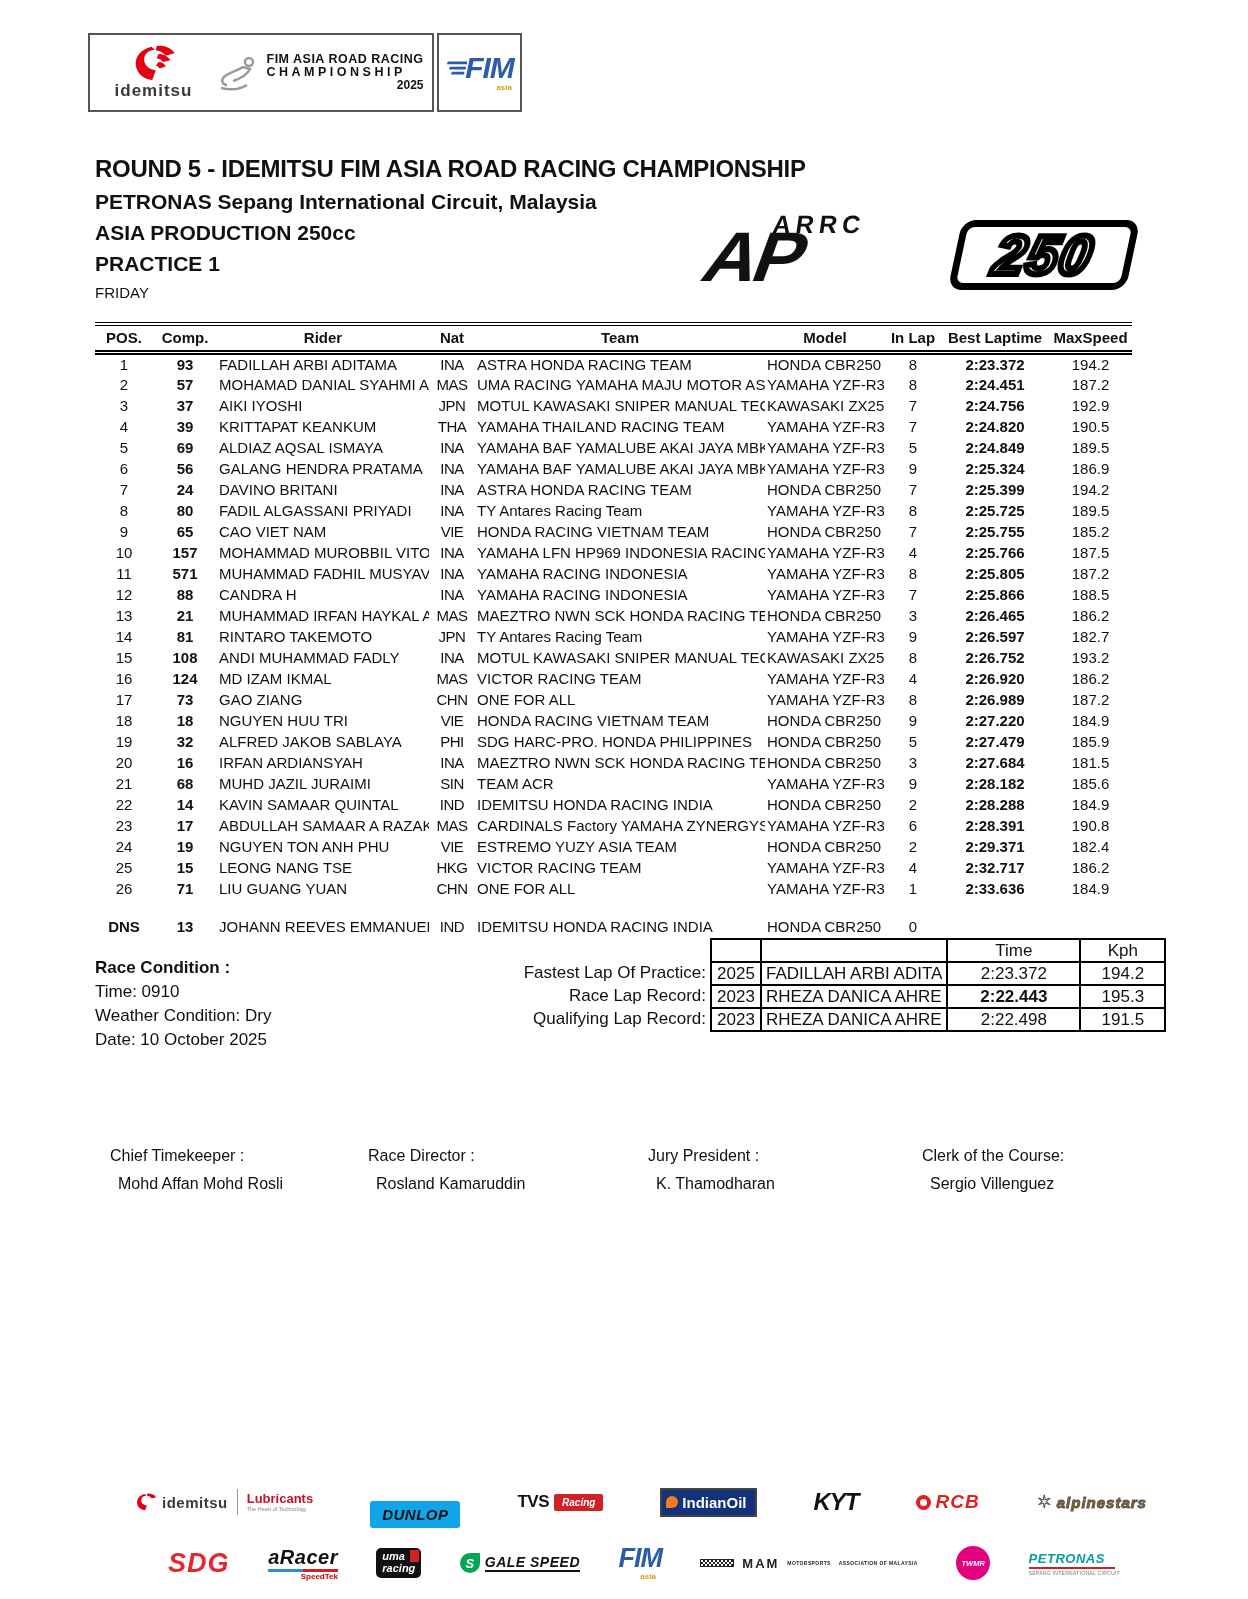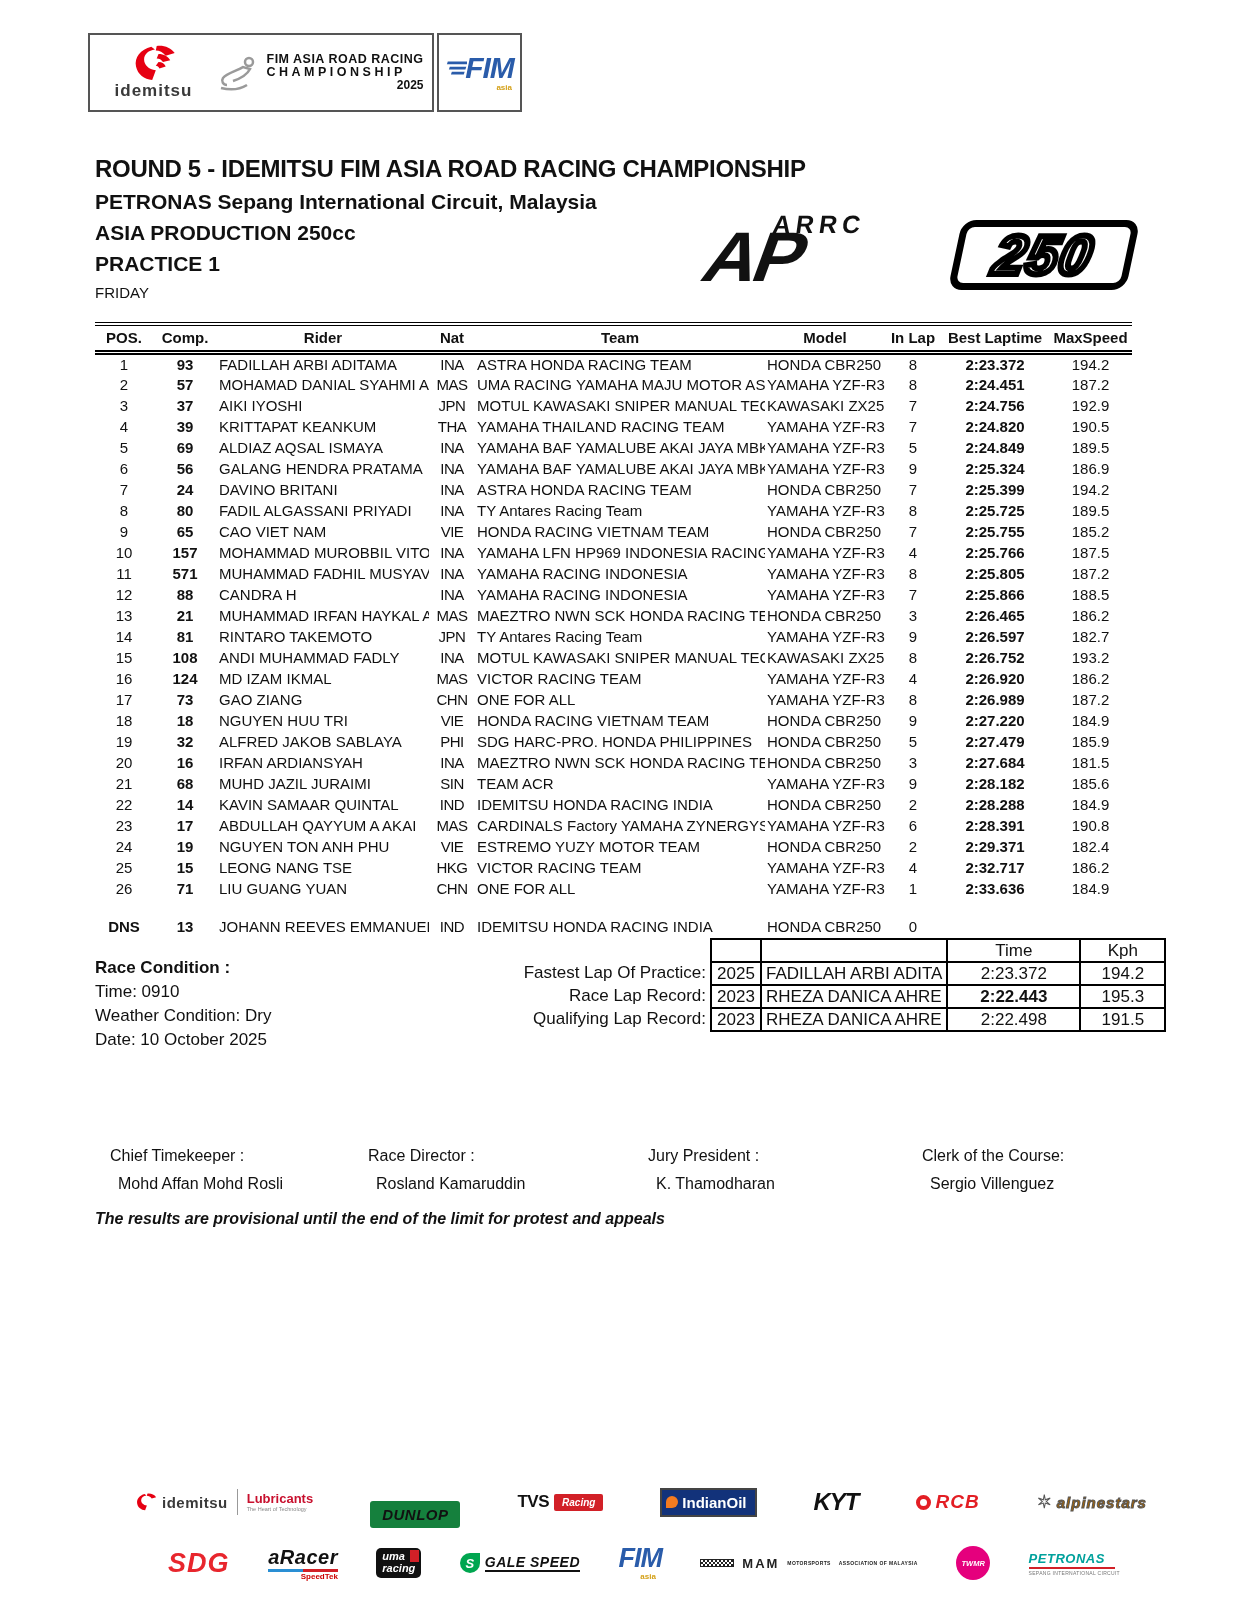--- a/index.html
+++ b/index.html
@@ -85,21 +85,21 @@
 
   
   .sponsors { position:absolute; display:flex; justify-content:space-between; align-items:center; }
   .row1 { left:135px; top:1472px; width:1012px; height:60px; }
   .row2 { left:168px; top:1538px; width:952px; height:50px; }
   .sponsor { display:flex; align-items:center; gap:5px; }
   .sp-idemitsu .word { font-size:15px; font-weight:bold; color:#3a3a3a; letter-spacing:.5px; }
   .sp-idemitsu .divider { width:1px; height:26px; background:#999; margin:0 4px; }
   .sp-idemitsu .lub { font-size:13px; font-weight:bold; color:#c8102e; line-height:1.1; }
   .sp-idemitsu .tag { font-size:5.5px; color:#888; }
-  .sp-dunlop .badge { background:#15803d; border-radius:3px; padding:5px 12px; font-size:15px; font-weight:900; font-style:italic; letter-spacing:.5px;margin-top:24px; }
+  .sp-dunlop .badge { background:#0ea5e9; border-radius:3px; padding:5px 12px; font-size:15px; font-weight:900; font-style:italic; letter-spacing:.5px;margin-top:24px; }
   .sp-tvs .tvs { font-size:17px; font-weight:900; letter-spacing:-0.5px; }
   .sp-tvs .racing { background:#d22027; color:#fff; font-size:10px; font-weight:bold; font-style:italic; padding:3px 8px; border-radius:2px; }
   .sp-indianoil .badge { background:#12327a; border:2px solid #444; color:#fff; font-size:15px; font-weight:bold; padding:4px 8px 4px 4px; display:flex; align-items:center; gap:4px; }
   .sp-indianoil .drop { width:12px; height:12px; background:#f47b20; border-radius:50% 50% 50% 0; }
   .sp-kyt .word { font-size:24px; font-weight:900; font-style:italic; letter-spacing:-1px; }
   .sp-rcb { color:#e31e24; }
   .sp-rcb .ring { width:15px; height:15px; border:4px solid #e31e24; border-radius:50%; }
   .sp-rcb .word { font-size:19px; font-weight:900; font-style:italic; letter-spacing:1px; }
   .sp-alpine .word { font-size:15px; font-weight:900; font-style:italic; color:#a16207; -webkit-text-stroke:1px #555; letter-spacing:1px; }
   .sp-alpine .star { font-size:18px; color:#fafafa; -webkit-text-stroke:1px #555; }
@@ -451,34 +451,34 @@
             <td class="c-nat">IND</td>
             <td class="c-team">IDEMITSU HONDA RACING INDIA</td>
             <td class="c-model">HONDA CBR250 RR</td>
             <td class="c-inlap">2</td>
             <td class="c-laptime">2:28.288</td>
             <td class="c-maxspeed">184.9</td>
           </tr>
           <tr>
             <td class="c-pos">23</td>
             <td class="c-comp">17</td>
-            <td class="c-rider">ABDULLAH QAYYUM A AKAI</td>
+            <td class="c-rider">ABDULLAH SAMAAR A RAZAK</td>
             <td class="c-nat">MAS</td>
             <td class="c-team">CARDINALS Factory YAMAHA ZYNERGYS  Racing Team</td>
             <td class="c-model">YAMAHA YZF-R3</td>
             <td class="c-inlap">6</td>
             <td class="c-laptime">2:28.391</td>
             <td class="c-maxspeed">190.8</td>
           </tr>
           <tr>
             <td class="c-pos">24</td>
             <td class="c-comp">19</td>
             <td class="c-rider">NGUYEN TON ANH PHU</td>
             <td class="c-nat">VIE</td>
-            <td class="c-team">ESTREMO YUZY MOTOR TEAM</td>
+            <td class="c-team">ESTREMO YUZY ASIA TEAM</td>
             <td class="c-model">HONDA CBR250 RR</td>
             <td class="c-inlap">2</td>
             <td class="c-laptime">2:29.371</td>
             <td class="c-maxspeed">182.4</td>
           </tr>
           <tr>
             <td class="c-pos">25</td>
             <td class="c-comp">15</td>
             <td class="c-rider">LEONG NANG TSE</td>
             <td class="c-nat">HKG</td>
@@ -569,21 +569,20 @@
   </div>
   <div class="official off3">
     <div>Jury President :</div>
     <div class="o-name">K. Thamodharan</div>
   </div>
   <div class="official off4">
     <div>Clerk of the Course:</div>
     <div class="o-name">Sergio Villenguez</div>
   </div>
 
-  <div class="footnote">The results are provisional until the end of the limit for protest and appeals</div>
 
   <div class="sponsors row1">
     <div class="sponsor sp-idemitsu">
       <svg width="22" height="20" viewBox="0 0 50 40">
         <path d="M22 2 C10 5 3 14 5 24 C7 33 14 38 23 39 L27 28 C19 27 14 22 14 16 C14 10 19 6 26 5 Z" fill="#e60012"></path>
         <path d="M28 1 C36 0 44 3 48 9 L38 12 C35 8 31 6 27 6 Z" fill="#e60012"></path>
       </svg>
       <span class="word">idemitsu</span>
       <span class="divider"></span>
       <span>

